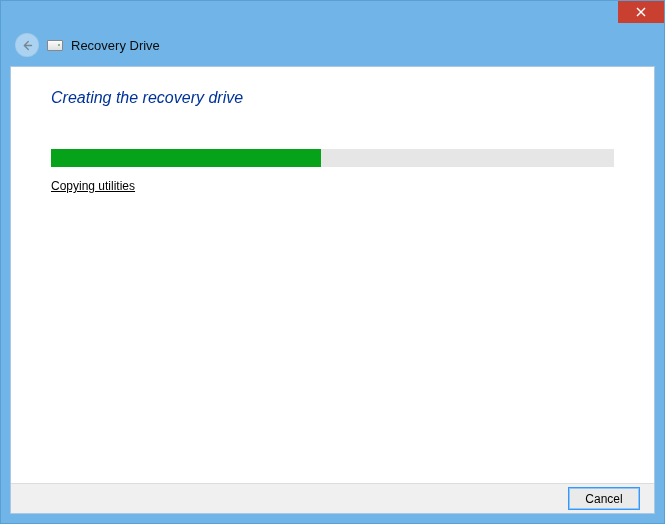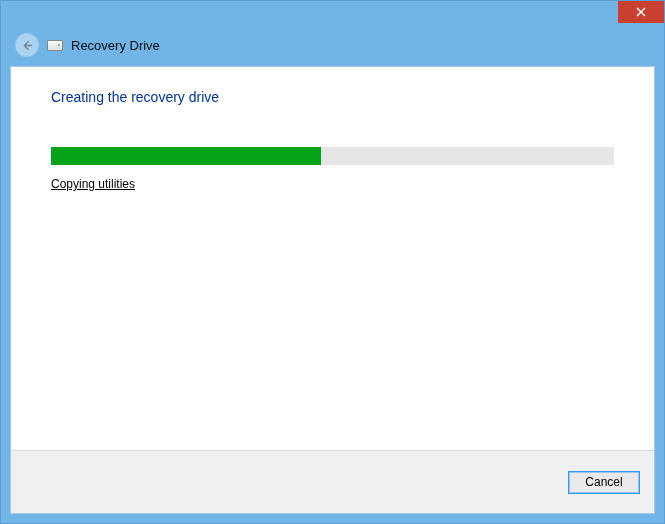--- a/index.html
+++ b/index.html
@@ -93,24 +93,25 @@
       right: 9px;
       top: 65px;
       bottom: 9px;
       background: #fff;
       border: 1px solid #a7c9e4;
     }
     .content-inner {
       padding: 22px 40px 0 40px;
     }
     .heading {
-      font-size: 14px;
+      font-size: 16px;
       color: #003399;
       font-weight: 400;
       margin-bottom: 42px;
+      font-style: italic;
     }
     .progress-container {
       width: 100%;
       height: 18px;
       background: #e6e6e6;
       position: relative;
     }
     .progress-fill {
       height: 100%;
       background: #06a31a;
@@ -120,21 +121,21 @@
       font-size: 12px;
       color: #000;
       margin-top: 12px;
       text-decoration: underline;
     }
     .footer {
       position: absolute;
       left: 0;
       right: 0;
       bottom: 0;
-      height: 63px;
+      height: 30px;
       background: #f0f0f0;
       border-top: 1px solid #dcdcdc;
       display: flex;
       align-items: center;
       justify-content: flex-end;
       padding-right: 14px;
     }
     .cancel-btn {
       min-width: 72px;
       height: 23px;

